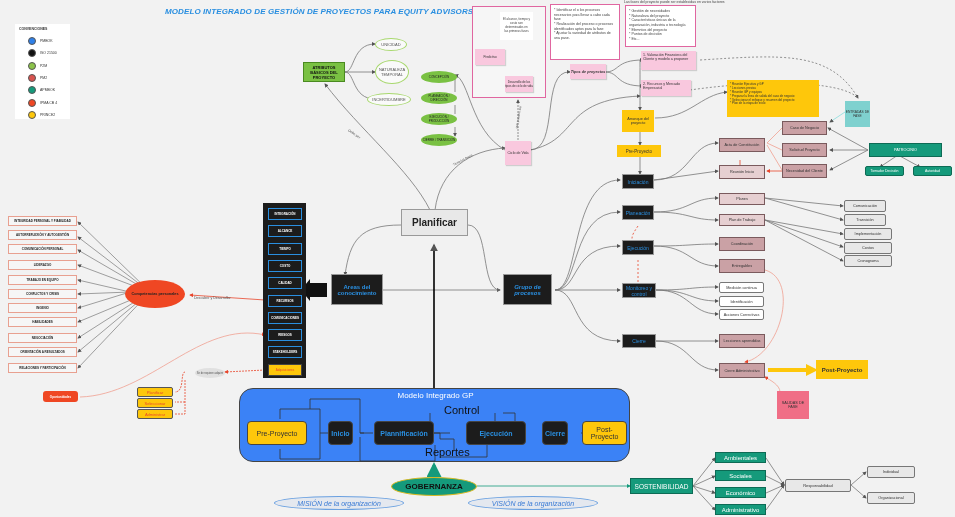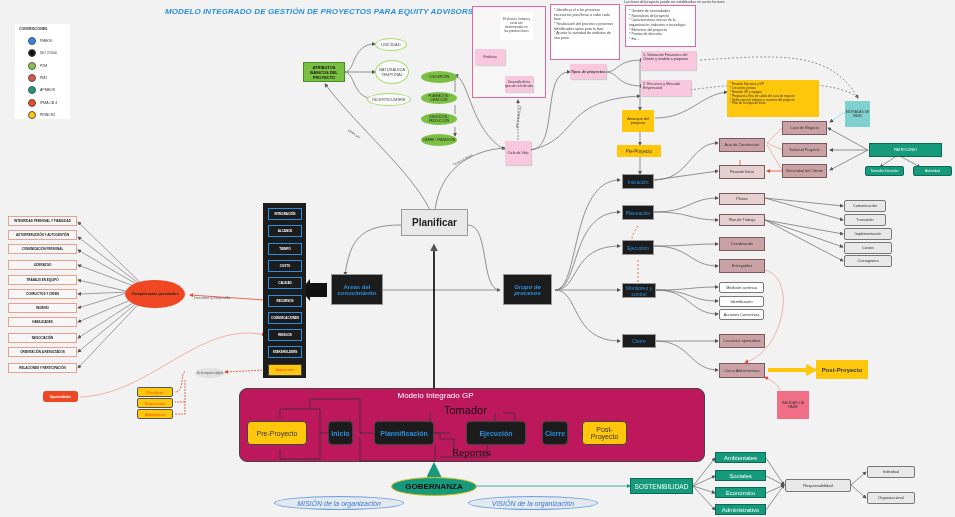--- a/index.html
+++ b/index.html
@@ -21,21 +21,21 @@
   .yellow{background:#fec70b;font-size:4px;color:#333;}
   .rose{background:#caa1a5;border:1px solid #7a5a5d;font-size:3.8px;color:#333;}
   .lrose{background:#e6cfd1;border:1px solid #7a5a5d;font-size:3.8px;color:#333;}
   .white{background:#fff;border:1px solid #777;border-radius:2px;font-size:3.8px;color:#333;}
   .grey{background:#e8e8e8;border:1px solid #777;border-radius:2px;font-size:3.8px;color:#333;}
   .teal{background:#159a7b;border:1px solid #0d6b55;color:#fff;}
   .black{background:#1c1c1c;border:1px solid #999;color:#2a8fe0;font-size:5px;}
   .comp{background:#f6f6f6;border:1.5px solid #e8a090;font-size:3px;font-weight:bold;color:#222;}
   .ka{background:#1c1c1c;border:1.5px solid #2a8fe0;color:#fff;font-size:3px;font-weight:bold;}
   .orbtn{background:#fec70b;border:1px solid #555;border-radius:2px;color:#e8462c;font-size:4px;}
-  .model{left:239px;top:388px;width:466px;height:74px;background:#be185d;border:1.5px solid #444;border-radius:8px;}
+  .model{left:239px;top:388px;width:391px;height:74px;background:#3b82f6;border:1.5px solid #444;border-radius:14px;}
   .mtitle{color:#fff;font-size:8px;}
   .mblk{background:#1c1c1c;border:1px solid #444;border-radius:4px;color:#2a8fe0;font-weight:bold;font-size:7px;}
   .myel{background:#fec70b;border:1px solid #444;border-radius:4px;color:#333;font-size:7px;}
   .mlbl{font-size:11px;color:#111;}
 </style>
 </head>
 <body>
 
 <svg class="links" viewBox="0 0 955 517">
   <defs>
@@ -339,22 +339,22 @@
       <path d="M247,56 L247,68 L200,68"></path>
     </g>
   </svg>
   <div class="abs ctr mtitle" style="left:0;top:2px;width:391px;">Modelo Integrado GP</div>
   <div class="abs ctr myel" style="left:7px;top:32px;width:60px;height:24px;">Pre-Proyecto</div>
   <div class="abs ctr mblk" style="left:88px;top:32px;width:25px;height:24px;">Inicio</div>
   <div class="abs ctr mblk" style="left:134px;top:32px;width:60px;height:24px;">Plannificación</div>
   <div class="abs ctr mblk" style="left:226px;top:32px;width:60px;height:24px;">Ejecución</div>
   <div class="abs ctr mblk" style="left:302px;top:32px;width:26px;height:24px;">Cierre</div>
   <div class="abs ctr myel" style="left:342px;top:32px;width:45px;height:24px;">Post-Proyecto</div>
-  <div class="abs mlbl" style="left:204px;top:15px;">Tomador</div>
-  <div class="abs mlbl" style="left:212px;top:57px;font-family:Liberation Serif, serif;">Reportes</div>
+  <div class="abs mlbl" style="left:204px;top:15px;">Control</div>
+  <div class="abs mlbl" style="left:185px;top:57px;">Reportes</div>
 </div>
 
 <div class="abs ctr" style="left:391px;top:477px;width:86px;height:19px;background:#159a7b;border:1.5px solid #d8b820;border-radius:50%;font-weight:bold;font-size:8px;color:#111;">GOBERNANZA</div>
 <div class="abs ctr" style="left:274px;top:496px;width:130px;height:14px;background:#e4e8ef;border:1px solid #6aa0e0;border-radius:50%;color:#3a7bd5;font-style:italic;font-size:7px;">MISIÓN de la organización</div>
 <div class="abs ctr" style="left:468px;top:496px;width:130px;height:14px;background:#e4e8ef;border:1px solid #6aa0e0;border-radius:50%;color:#3a7bd5;font-style:italic;font-size:7px;">VISIÓN de la organización</div>
 
 <div class="abs ctr teal" style="left:630px;top:478px;width:63px;height:16px;font-size:6.5px;">SOSTENIBILIDAD</div>
 <div class="abs ctr teal" style="left:715px;top:452px;width:51px;height:11px;font-size:6px;">Ambientales</div>
 <div class="abs ctr teal" style="left:715px;top:470px;width:51px;height:11px;font-size:6px;">Sociales</div>
 <div class="abs ctr teal" style="left:715px;top:487px;width:51px;height:11px;font-size:6px;">Económico</div>

